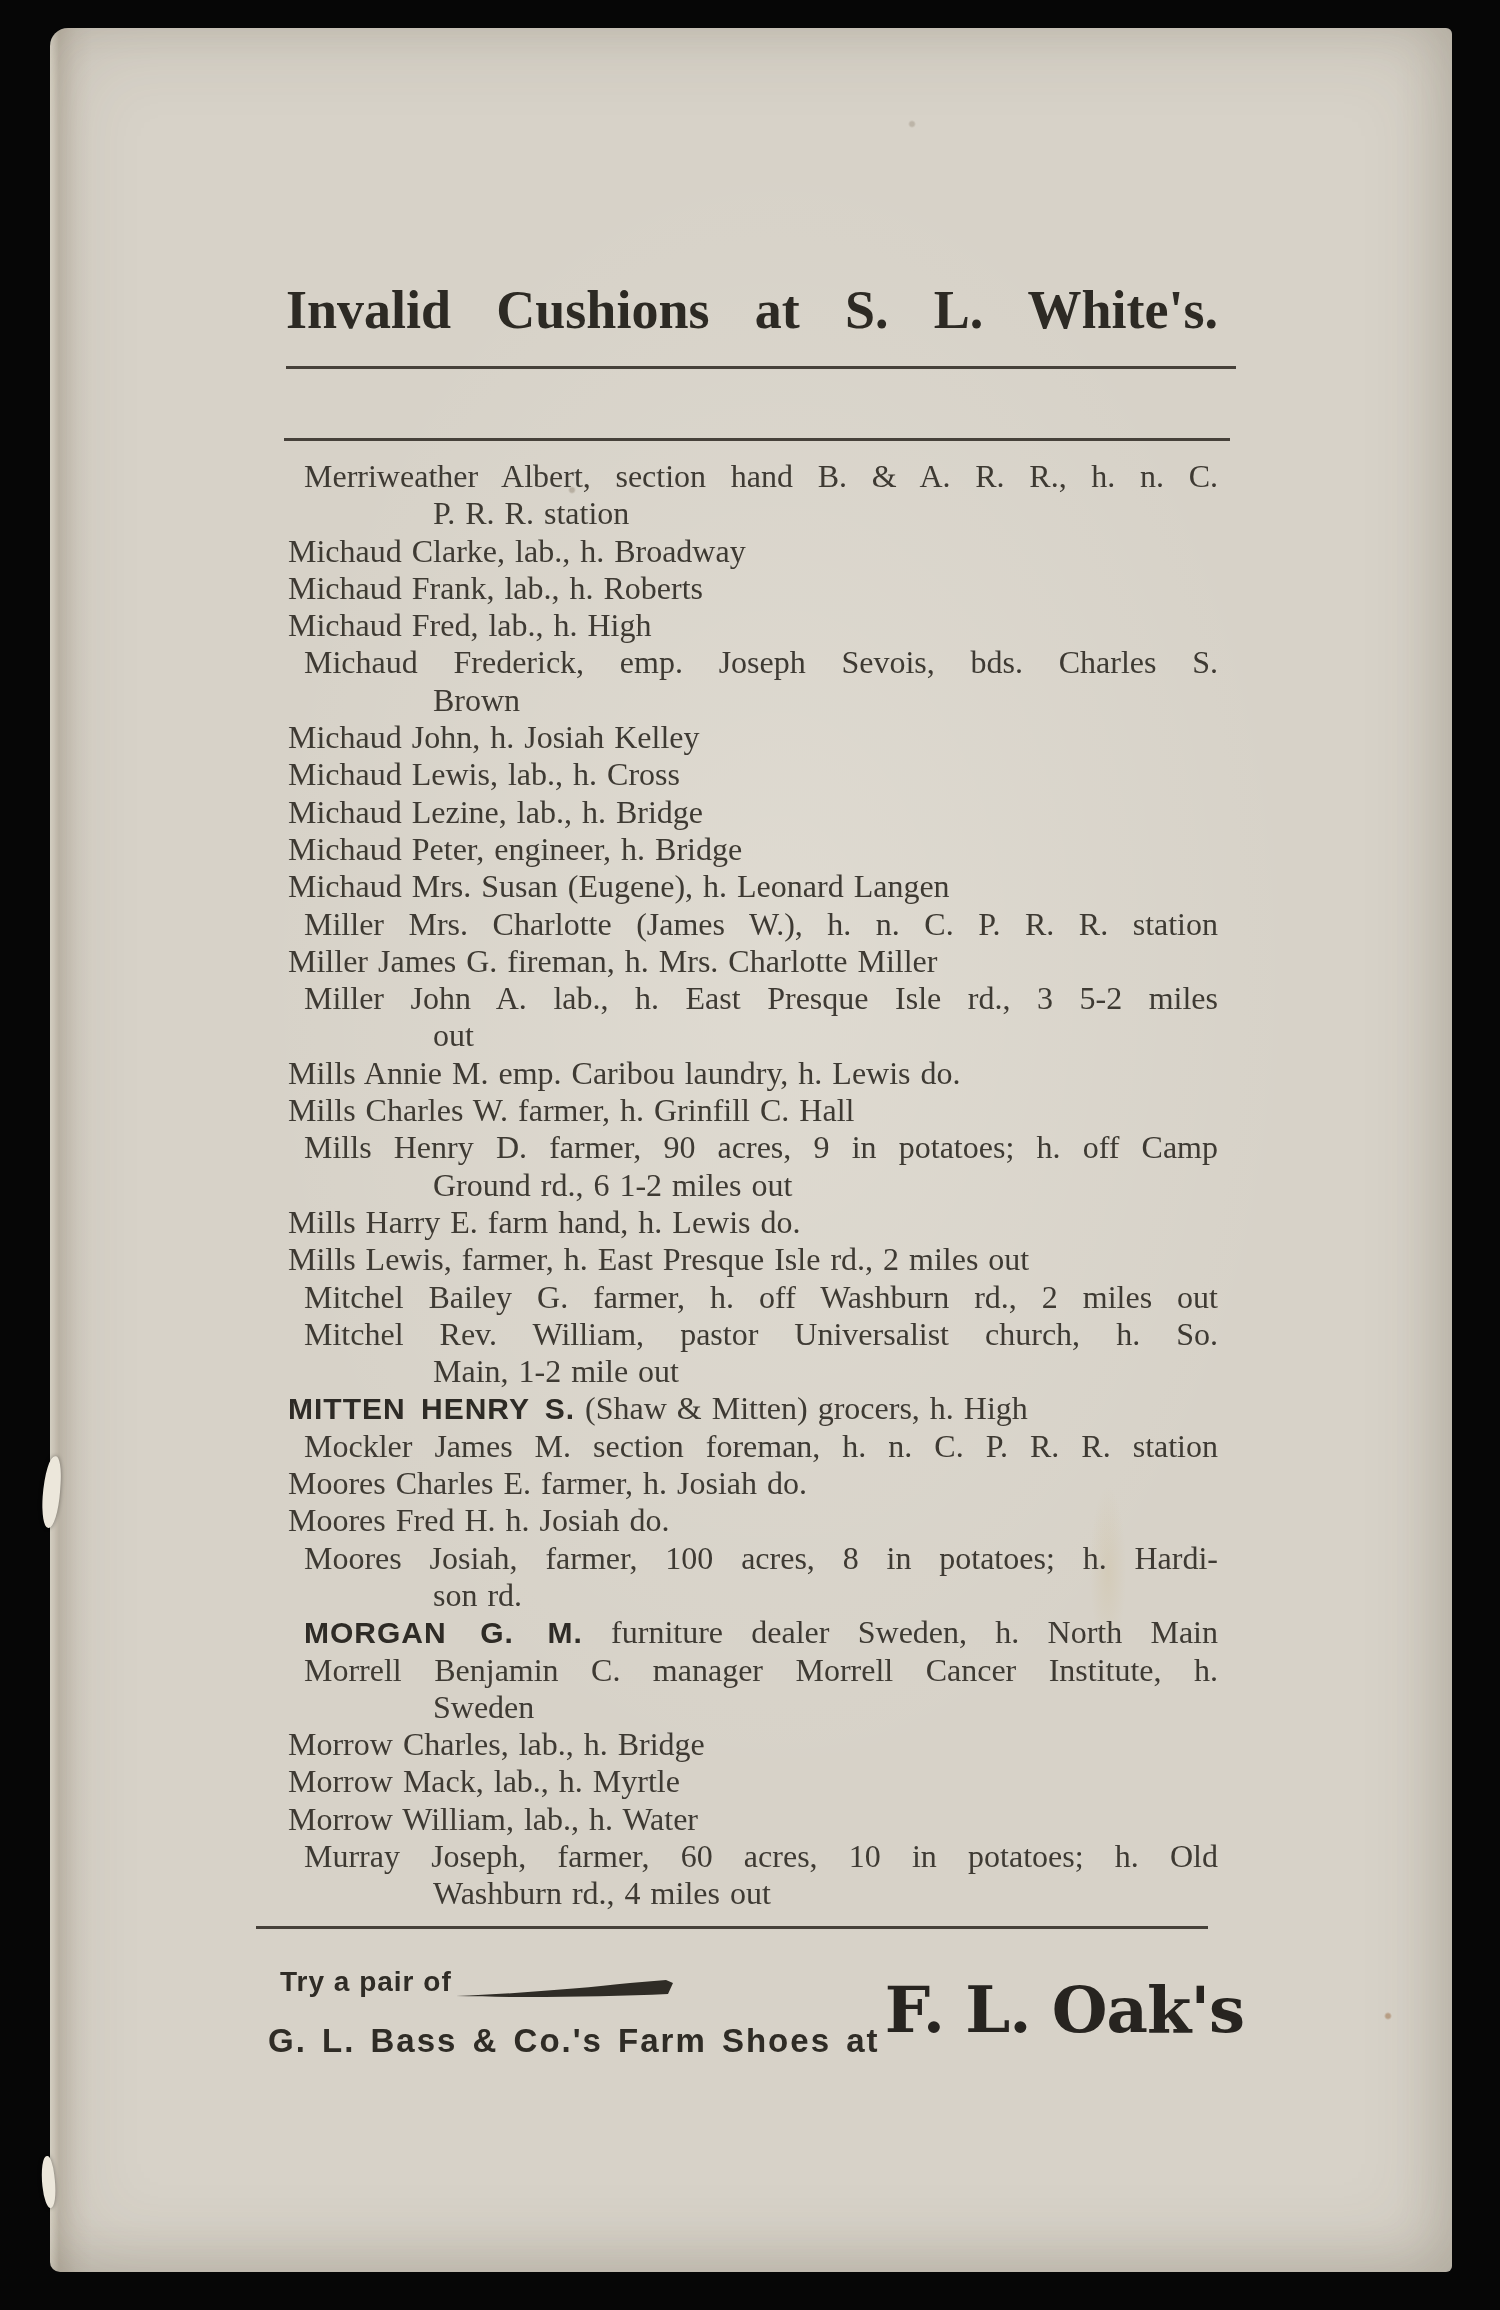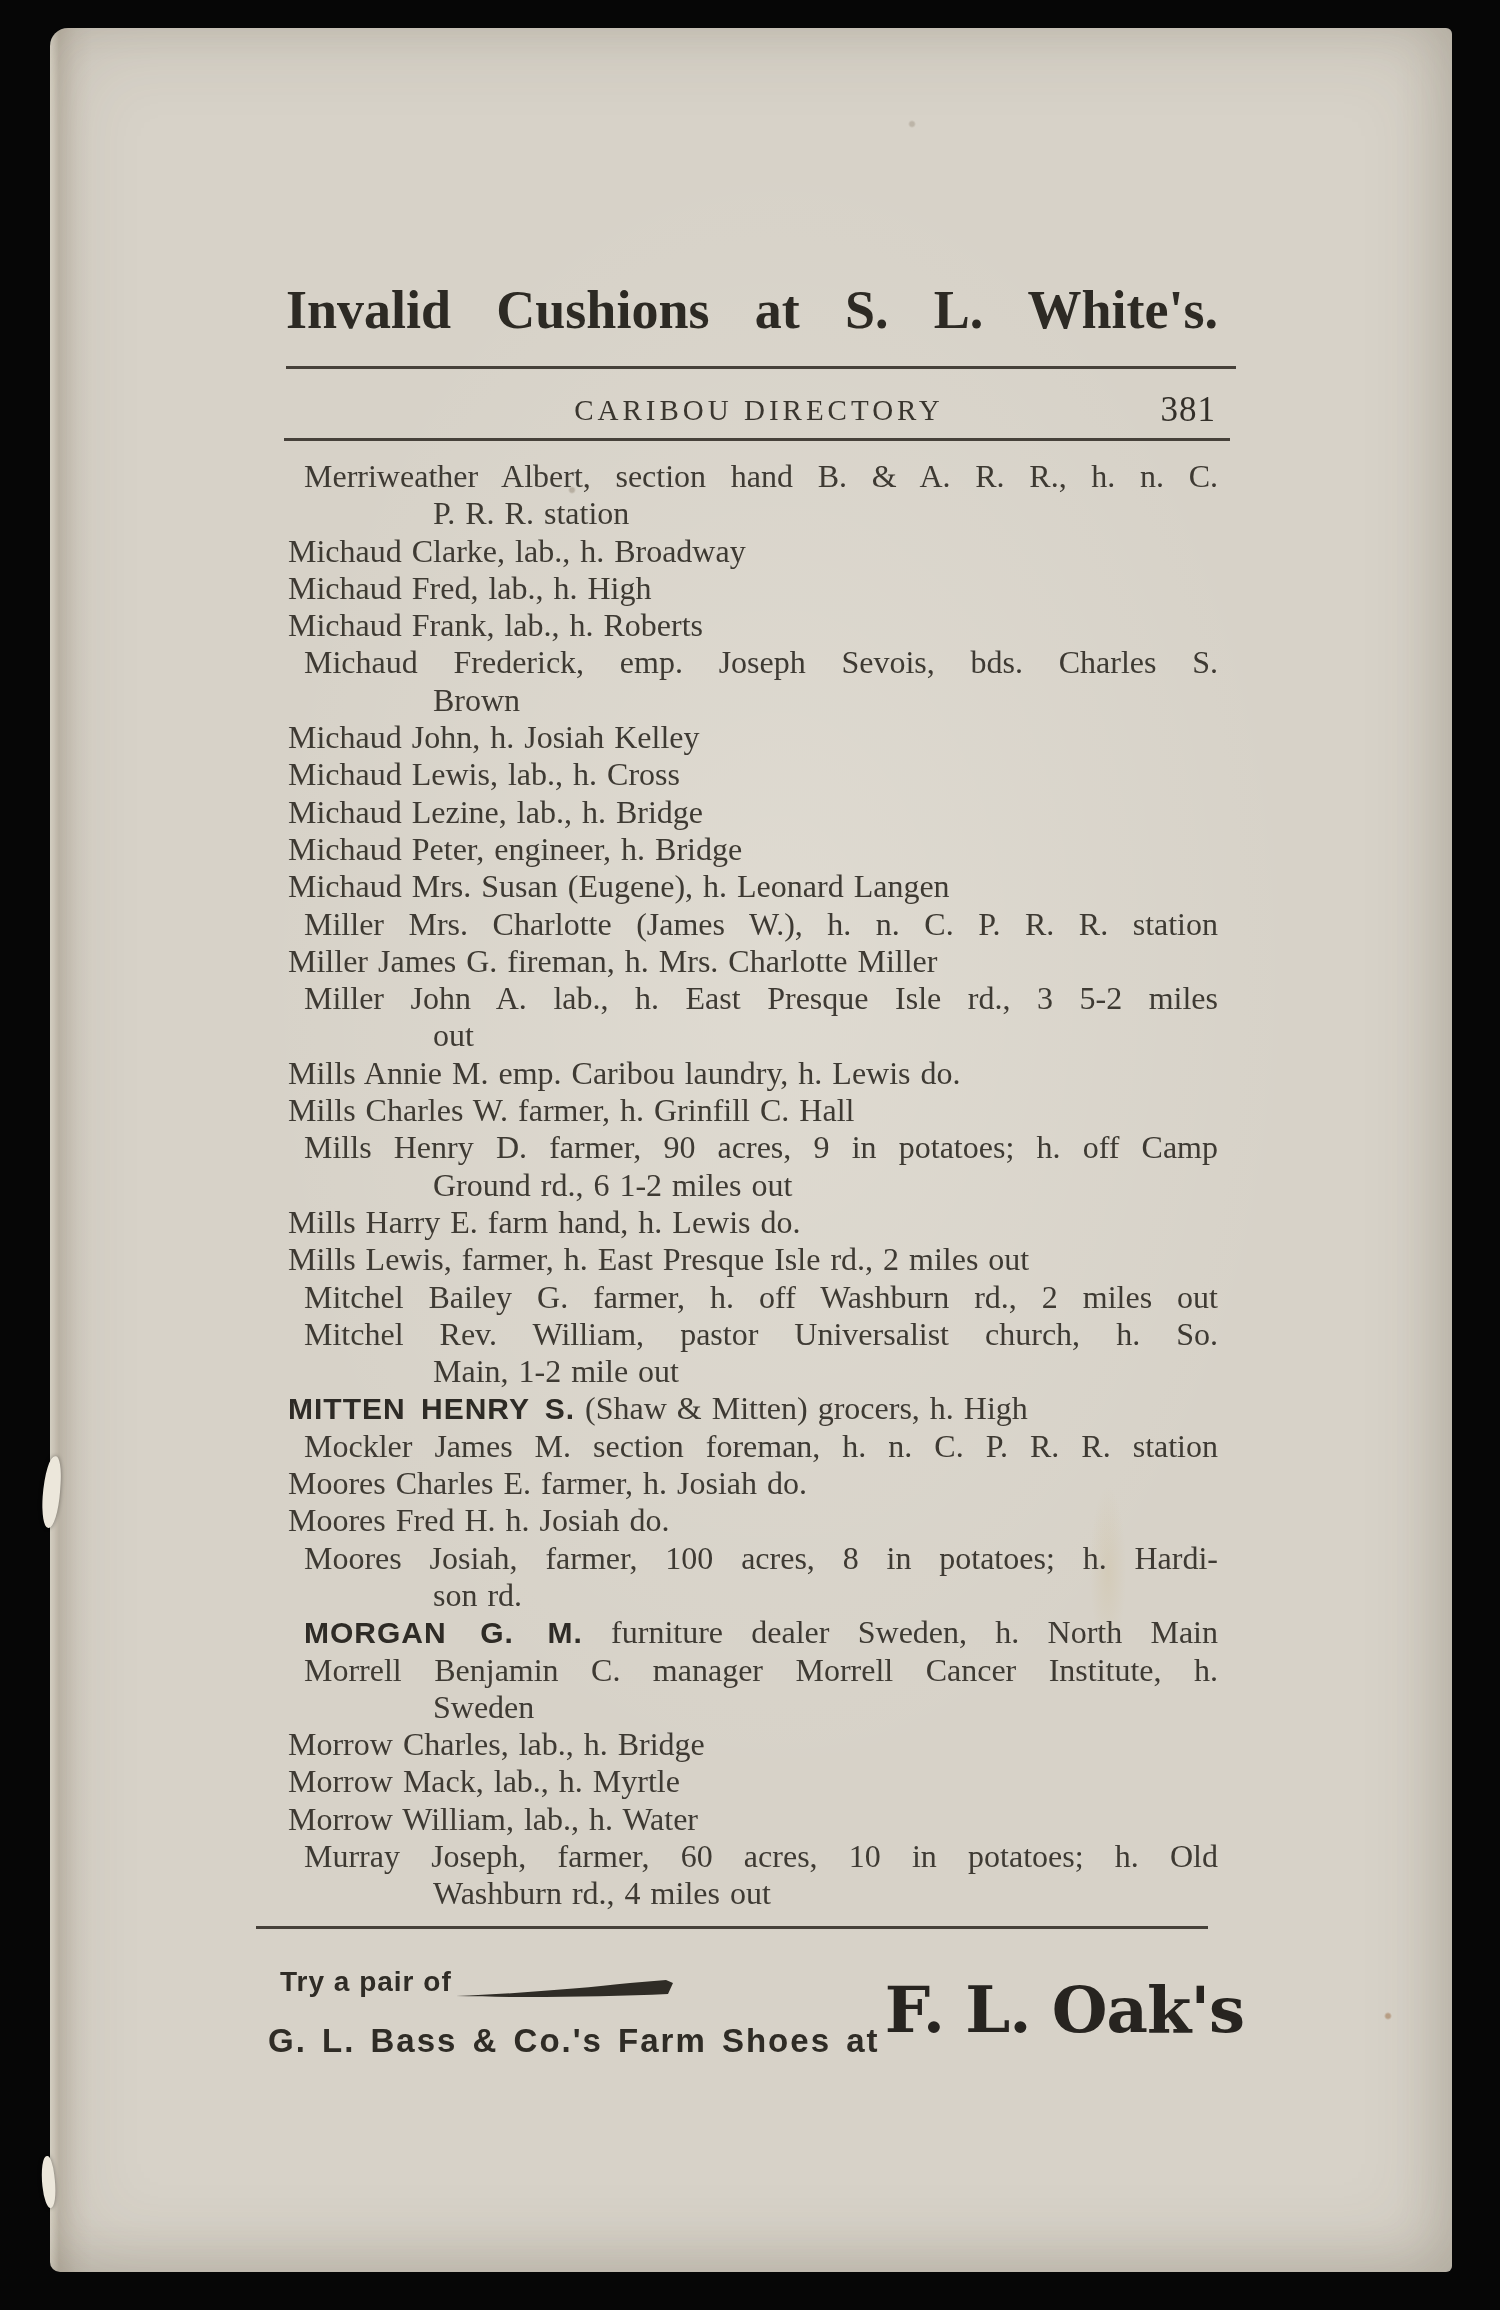--- a/index.html
+++ b/index.html
@@ -84,33 +84,29 @@
 <body>
 
 <div class="page">
   <div class="chip c1"></div>
   <div class="chip c2"></div>
 
   <div class="ad-title">Invalid Cushions at S. L. White's.</div>
 
   <div class="rule r1"></div>
 
-  <div class="dir-head">
-    <span class="dir-name">CARIBOU DIRECTORY</span>
-    <span class="page-num">381</span>
-  </div>
 
   <div class="rule r2"></div>
 
   <div class="body-lines">
       <div class="line just">Merriweather Albert, section hand B. &amp; A. R. R., h. n. C.</div>
       <div class="line cont">P. R. R. station</div>
       <div class="line">Michaud Clarke, lab., h. Broadway</div>
+      <div class="line">Michaud Frank, lab., h. Roberts</div>
       <div class="line">Michaud Fred, lab., h. High</div>
-      <div class="line">Michaud Frank, lab., h. Roberts</div>
       <div class="line just">Michaud Frederick, emp. Joseph Sevois, bds. Charles S.</div>
       <div class="line cont">Brown</div>
       <div class="line">Michaud John, h. Josiah Kelley</div>
       <div class="line">Michaud Lewis, lab., h. Cross</div>
       <div class="line">Michaud Lezine, lab., h. Bridge</div>
       <div class="line">Michaud Peter, engineer, h. Bridge</div>
       <div class="line">Michaud Mrs. Susan (Eugene), h. Leonard Langen</div>
       <div class="line just">Miller Mrs. Charlotte (James W.), h. n. C. P. R. R. station</div>
       <div class="line">Miller James G. fireman, h. Mrs. Charlotte Miller</div>
       <div class="line just">Miller John A. lab., h. East Presque Isle rd., 3 5-2 miles</div>

